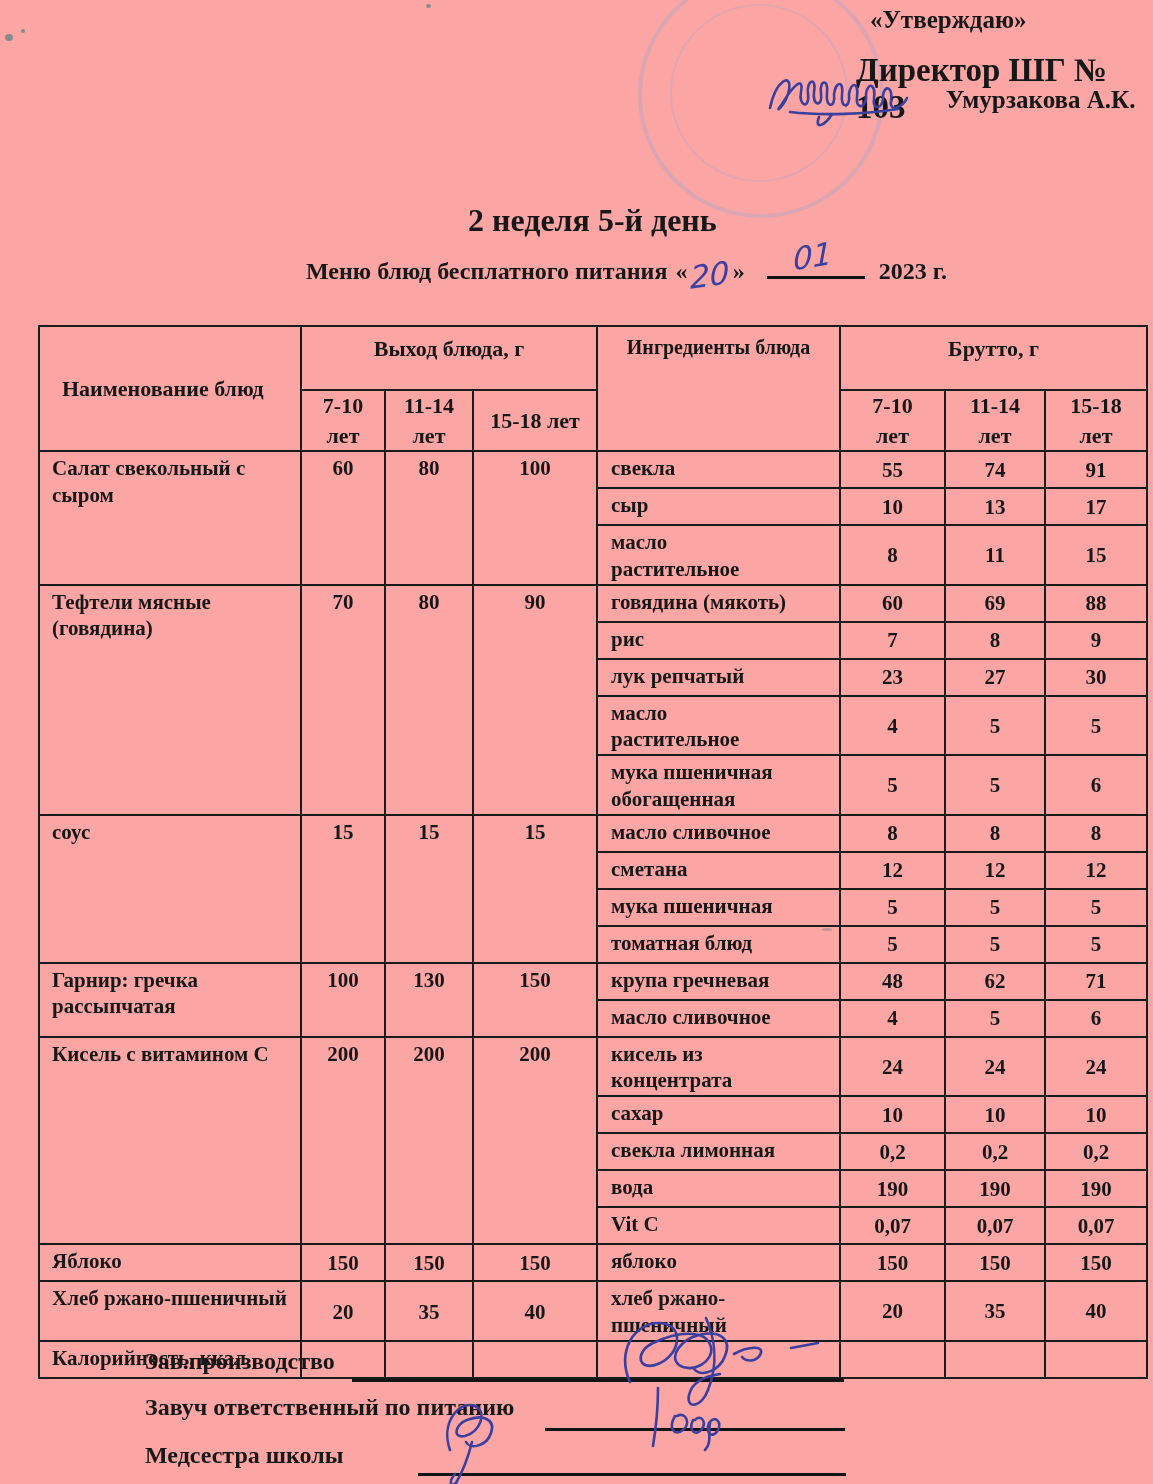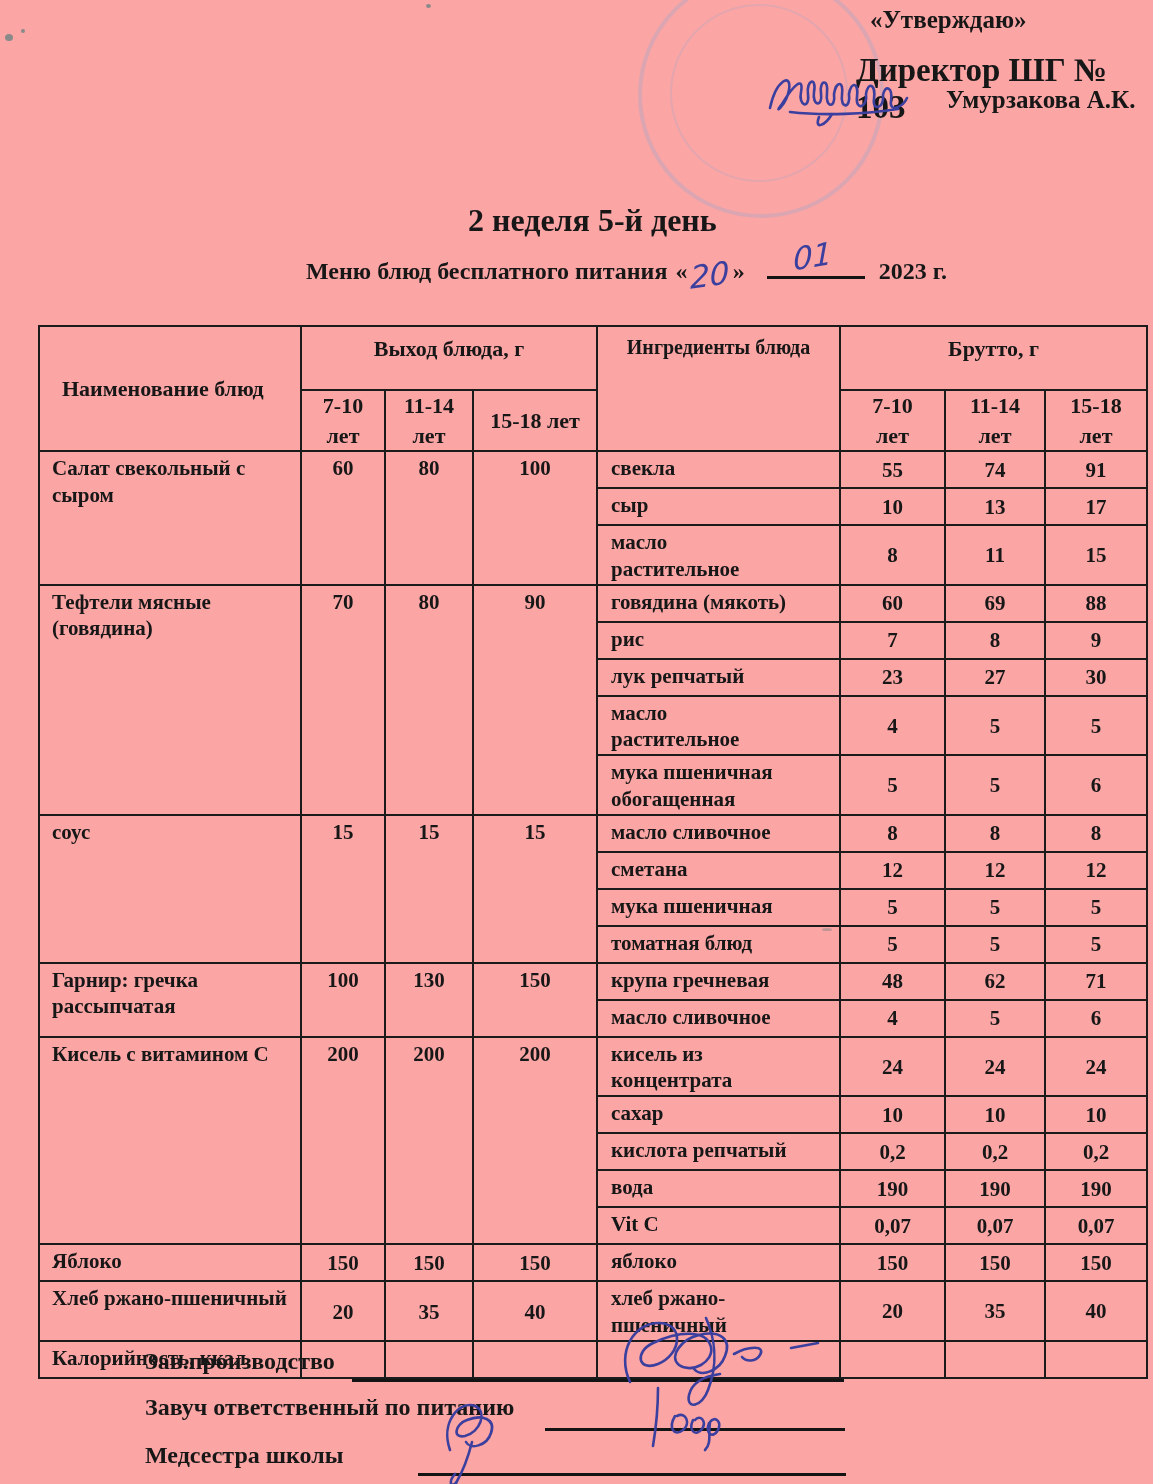--- a/index.html
+++ b/index.html
@@ -230,21 +230,21 @@
           <td class="num">24</td>
           <td class="num">24</td>
         </tr>
         <tr>
           <td class="ing">сахар</td>
           <td class="num">10</td>
           <td class="num">10</td>
           <td class="num">10</td>
         </tr>
         <tr>
-          <td class="ing">кислота репчатый</td>
+          <td class="ing">свекла лимонная</td>
           <td class="num">0,2</td>
           <td class="num">0,2</td>
           <td class="num">0,2</td>
         </tr>
         <tr>
           <td class="ing">вода</td>
           <td class="num">190</td>
           <td class="num">190</td>
           <td class="num">190</td>
         </tr>

